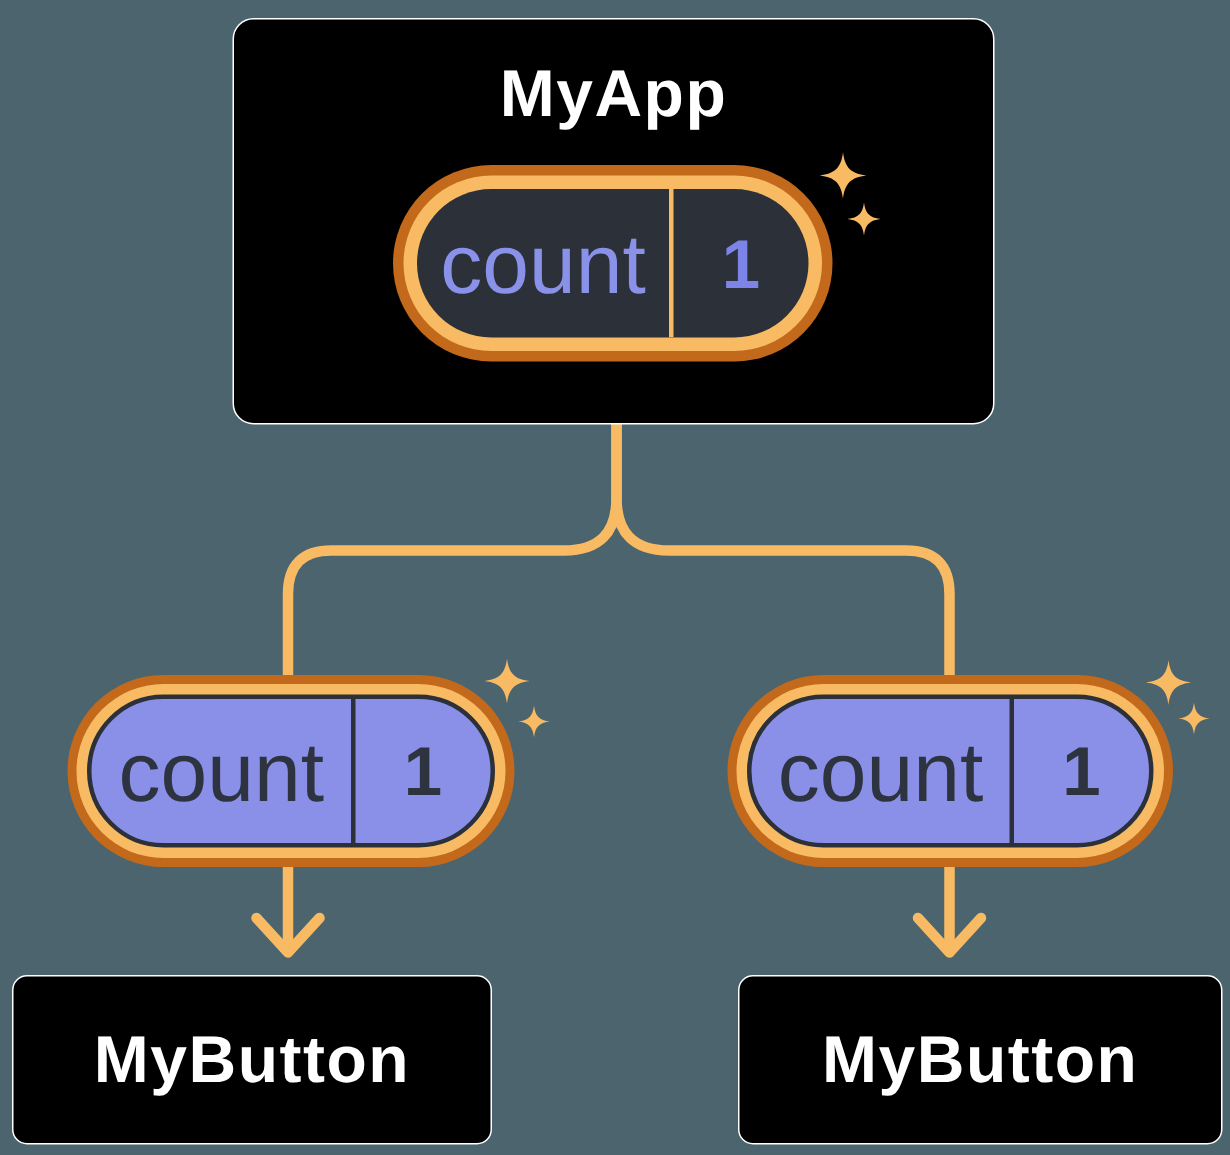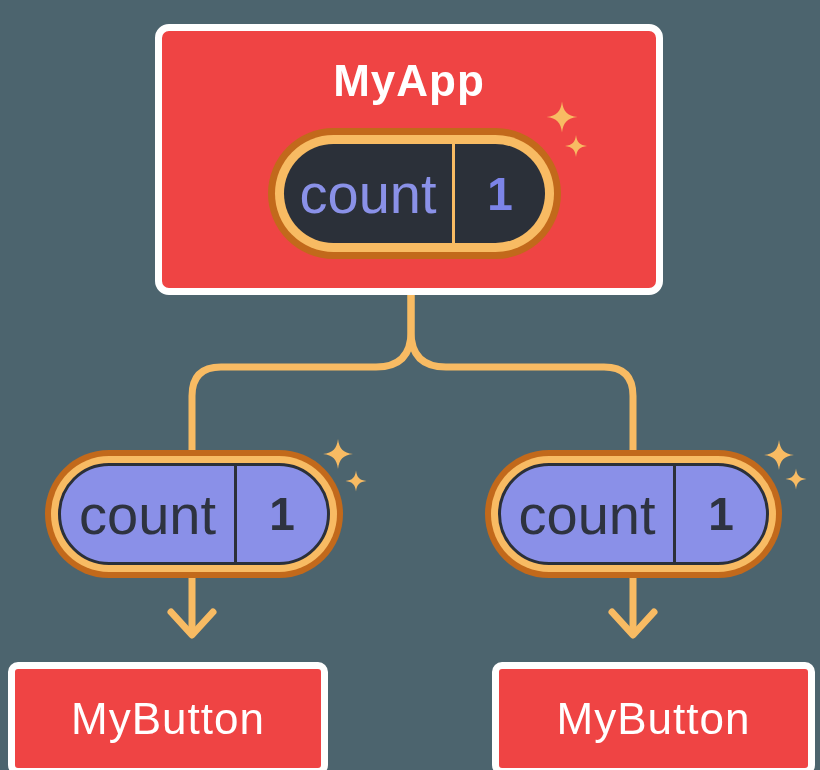--- a/index.html
+++ b/index.html
@@ -9,45 +9,44 @@
     background: #4C646E;
     overflow: hidden;
     font-family: "Liberation Sans", sans-serif;
   }
   svg.layer { position: absolute; left: 0; top: 0; pointer-events: none; }
   .edges-layer { z-index: 1; }
   .sparkles-layer { z-index: 4; }
 
   .node {
     position: absolute;
-    background: #ef4444;
-    border: 7px solid #ffffff;
+    background: #000000;
+    border: 1px solid #ffffff;
     box-sizing: border-box;
     z-index: 2;
-    margin-top: 12px;
   }
   .node-root {
     left: 155px; top: 12px;
     width: 508px; height: 271px;
     border-radius: 14px;
   }
   .node-root .node-title {
     margin-top: 28px;
     text-align: center;
     font-size: 44px;
     font-weight: 600;
     letter-spacing: 1px;
     color: #FFFFFF;
     line-height: 1;
   }
   .node-child {
     width: 320px; height: 113px;
     border-radius: 10px;
     display: flex; align-items: center; justify-content: center;
-    font-size: 44px; font-weight: 400; letter-spacing: 1px;
+    font-size: 44px; font-weight: 700; letter-spacing: 1px;
     color: #FFFFFF;
   }
   .node-child-left  { left: 8px;   top: 650px; }
   .node-child-right { left: 492px; top: 650px; width: 323px; }
 
   
   .pill {
     position: absolute;
     z-index: 2;
     background: #C2691B;

